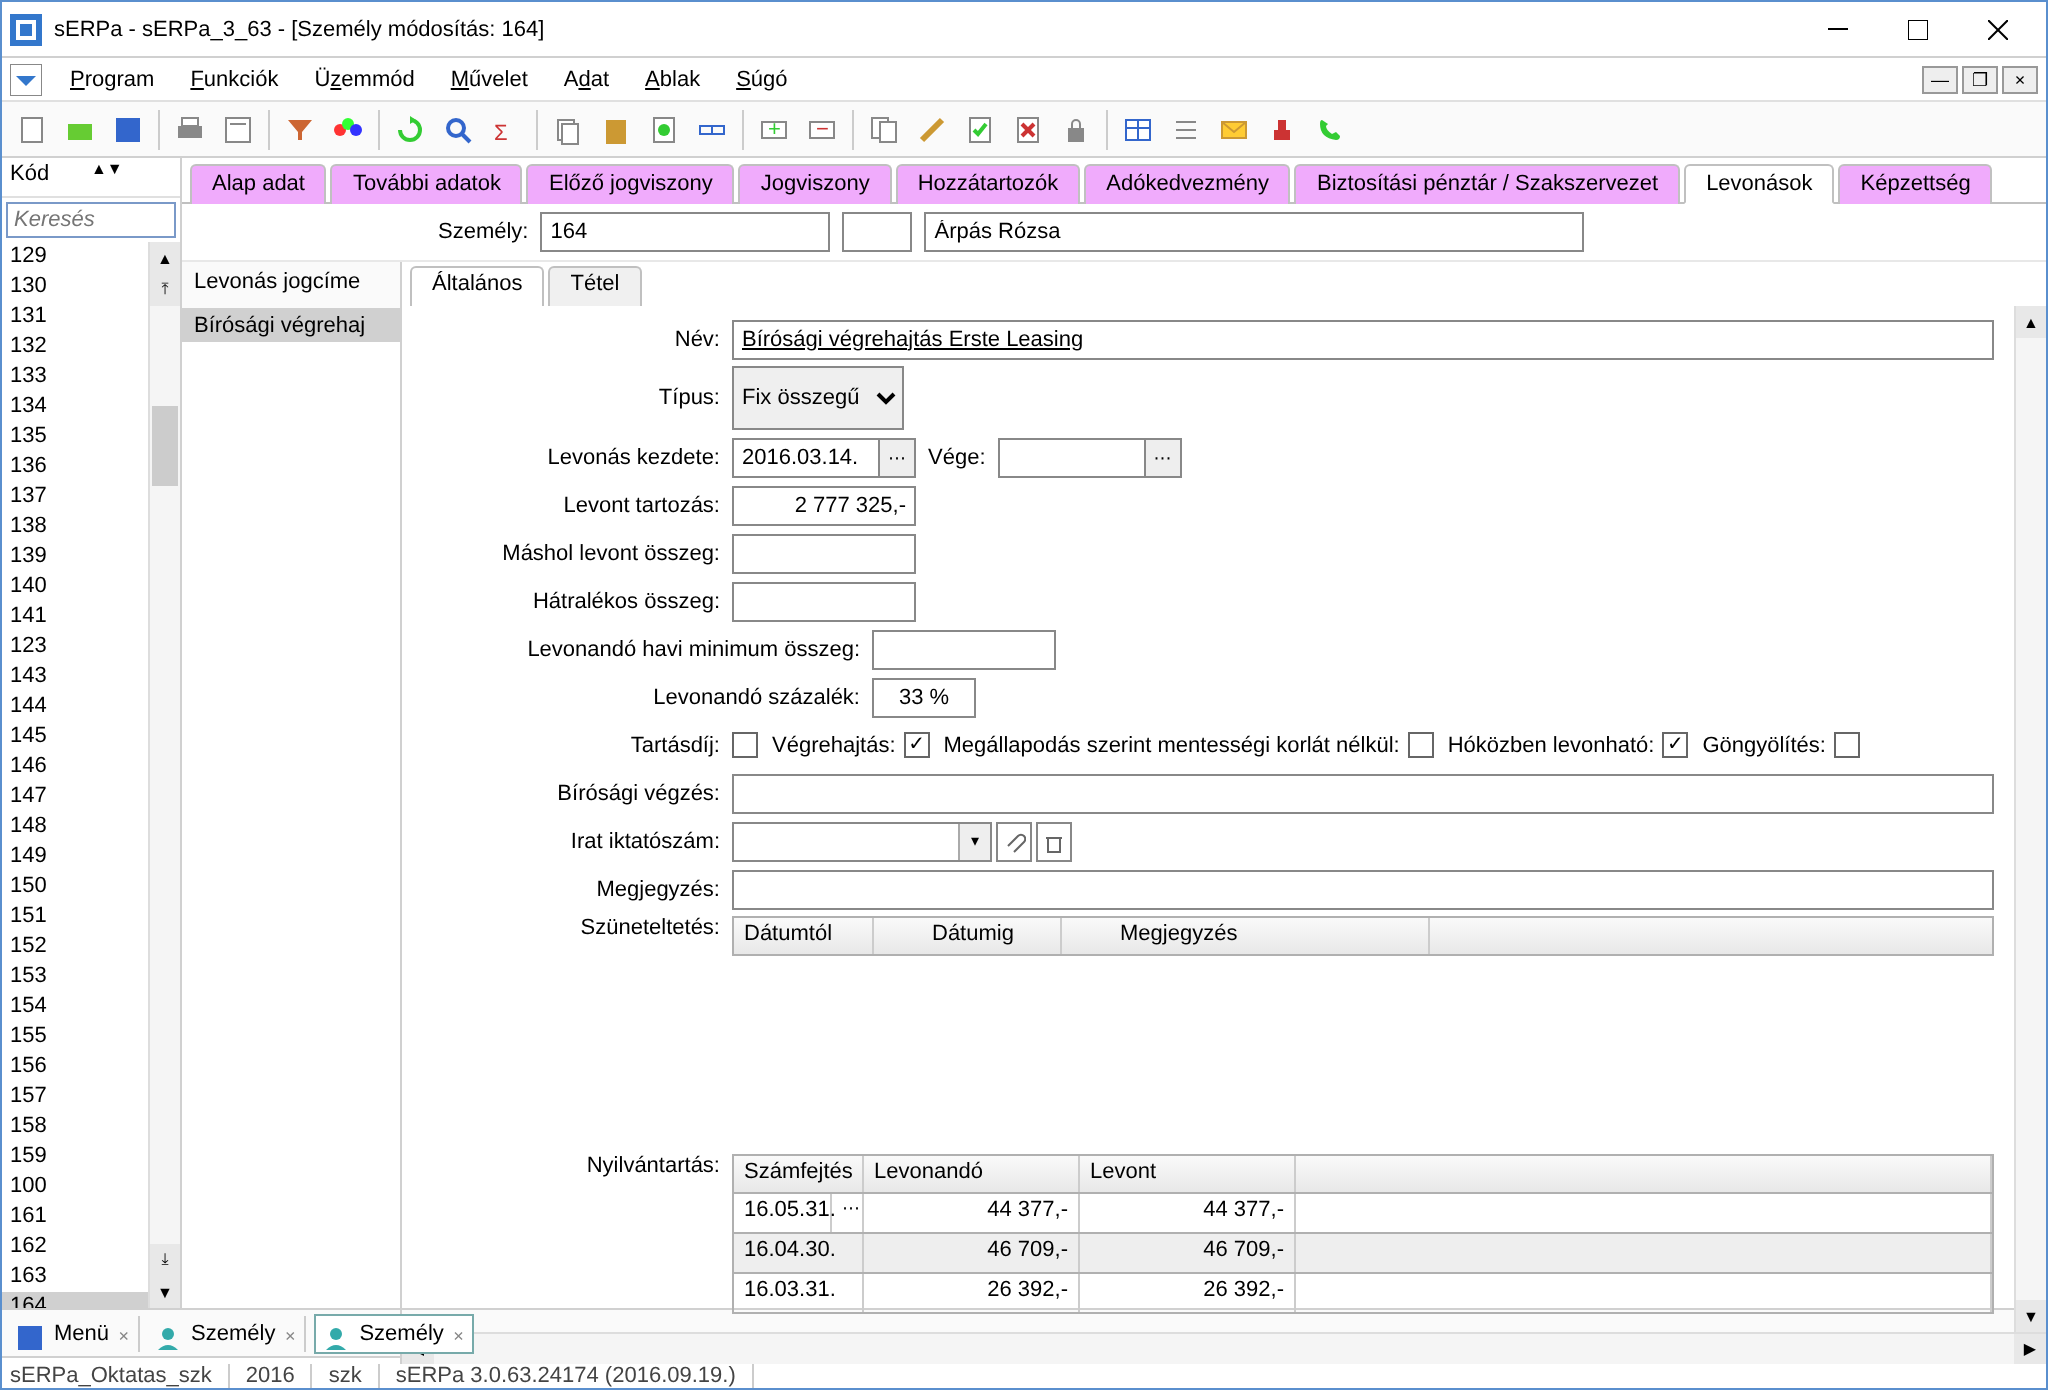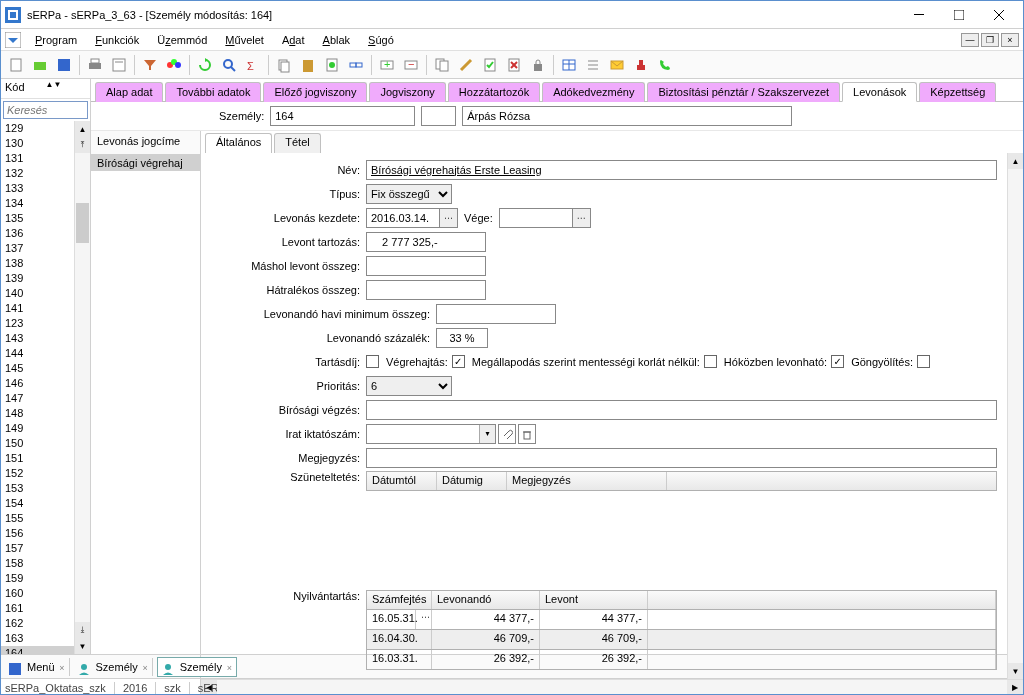--- a/index.html
+++ b/index.html
@@ -44,33 +44,33 @@
 .jogcim-hdr { padding: 4px 6px; height: 24px; border-bottom: 1px solid #d0d0d0; background: #fafafa; }
 .jogcim-item { padding: 2px 6px; background: #d0d0d0; white-space: nowrap; overflow: hidden; }
 .detail-panel { flex: 1; display: flex; flex-direction: column; }
 .subtabs { display: flex; height: 22px; padding: 2px 4px 0; gap: 2px; }
 .subtab { padding: 2px 10px; border: 1px solid #c0c0c0; border-bottom: none; background: #f0f0f0; border-radius: 3px 3px 0 0; }
 .subtab.active { background: #fff; }
 .form-area { flex: 1; padding: 6px 10px; overflow: hidden; display: flex; flex-direction: column; position: relative; }
 .frow { display: flex; align-items: center; margin-bottom: 3px; min-height: 21px; }
 .frow label { width: 155px; text-align: right; padding-right: 6px; }
 .frow .tf.name { flex: 1; }
-.frow select { height: 20px; border: 1px solid #888; width: 86px; }
+.frow select { height: 32px; border: 1px solid #888; width: 86px; }
 .frow .tf.date { width: 74px; }
 .datebtn { width: 18px; height: 20px; border: 1px solid #888; border-left: none; background: #eee; display: flex; align-items: center; justify-content: center; font-size: 9px; }
-.frow .tf.num { width: 120px; text-align: left; padding-left: 15px; }
+.frow .tf.num { width: 92px; text-align: right; padding-left: 15px; }
 .frow .tf.pc { width: 52px; text-align: center; }
 .ck { width: 13px; height: 13px; border: 1px solid #666; background: #fff; display: inline-flex; align-items: center; justify-content: center; margin-right: 3px; }
 .ck.checked::after { content: "✓"; font-size: 10px; line-height: 1; }
 .ck-row { display: flex; align-items: center; gap: 4px; flex-wrap: nowrap; }
 .prio { width: 56px; height: 20px; border: 1px solid #888; }
 .combo { flex: 1; height: 20px; border: 1px solid #888; display: flex; align-items: center; }
 .combo .cbtn { width: 16px; height: 18px; background: #eee; border-left: 1px solid #aaa; display: flex; align-items: center; justify-content: center; font-size: 8px; }
 .iconbox { width: 18px; height: 20px; border: 1px solid #888; margin-left: 2px; display: flex; align-items: center; justify-content: center; }
-.table-hdr { display: flex; border: 1px solid #b0b0b0; background: linear-gradient(#fafafa,#e8e8e8); height: 20px; }
+.table-hdr { display: flex; border: 1px solid #b0b0b0; background: linear-gradient(#fafafa,#e8e8e8); height: 20px; gap: 24px; }
 .table-hdr div { padding: 2px 5px; border-right: 1px solid #ccc; }
 .szunet { flex: 1; min-height: 90px; }
 .nyilv-wrap { margin-top: 6px; }
 .nyilv-hdr { display: flex; border: 1px solid #b0b0b0; background: linear-gradient(#fafafa,#e8e8e8); height: 20px; }
 .nyilv-hdr div { padding: 2px 5px; border-right: 1px solid #ccc; }
 .nyilv-row { display: flex; border: 1px solid #b0b0b0; border-top: none; height: 20px; }
 .nyilv-row div { padding: 2px 5px; border-right: 1px solid #ccc; }
 .nyilv-row.alt { background: #eee; }
 .nyilv-row .dotbtn { width: 16px; font-size: 9px; text-align: center; }
 .hsb-bottom { height: 16px; display: flex; background: #f0f0f0; border-top: 1px solid #ddd; }
@@ -331,21 +331,21 @@
         <div>150</div>
         <div>151</div>
         <div>152</div>
         <div>153</div>
         <div>154</div>
         <div>155</div>
         <div>156</div>
         <div>157</div>
         <div>158</div>
         <div>159</div>
-        <div>160</div>
+        <div>100</div>
         <div>161</div>
         <div>162</div>
         <div>163</div>
         <div class="sel">164</div>
       </div>
       <div class="vsb">
         <div class="sbtn">▲</div>
         <div class="sbtn">⤒</div>
         <div class="sbtrack">
             <div class="sbthumb"></div>
@@ -439,24 +439,20 @@
               <span class="ck checked"></span>
               <span>Megállapodás szerint mentességi korlát nélkül:</span>
               <span class="ck"></span>
               <span>Hóközben levonható:</span>
               <span class="ck checked"></span>
               <span>Göngyölítés:</span>
               <span class="ck"></span>
             </div>
           </div>
           <div class="frow">
-            <label>Prioritás:</label>
-            <select class="prio"><option>6</option></select>
-          </div>
-          <div class="frow">
             <label>Bírósági végzés:</label>
             <input class="tf" style="flex: 1 1 0%; margin-right: 16px;">
           </div>
           <div class="frow">
             <label>Irat iktatószám:</label>
             <div class="combo" style="max-width:130px">
               <div style="flex:1"></div>
               <div class="cbtn">▾</div>
             </div>
             <div class="iconbox">

